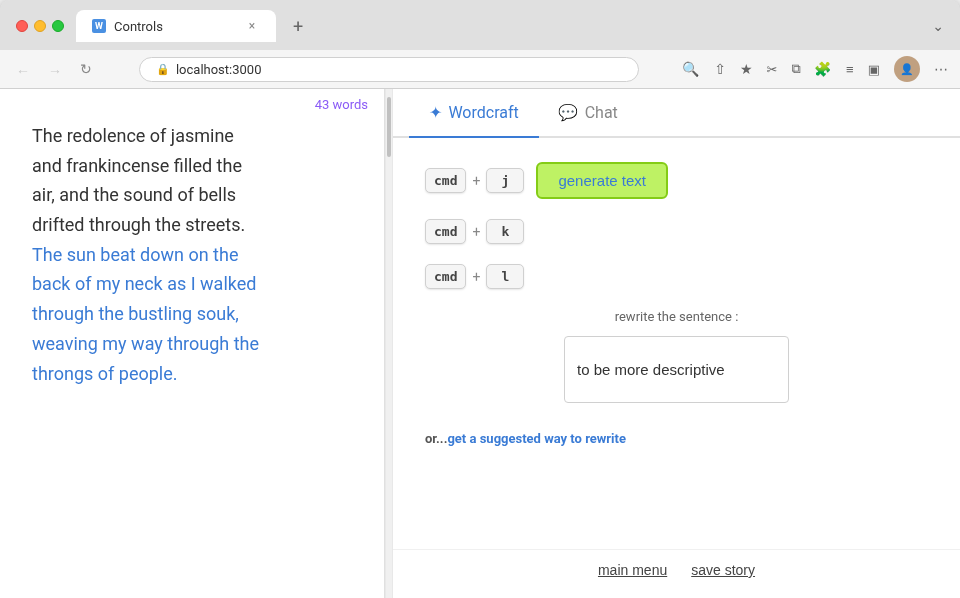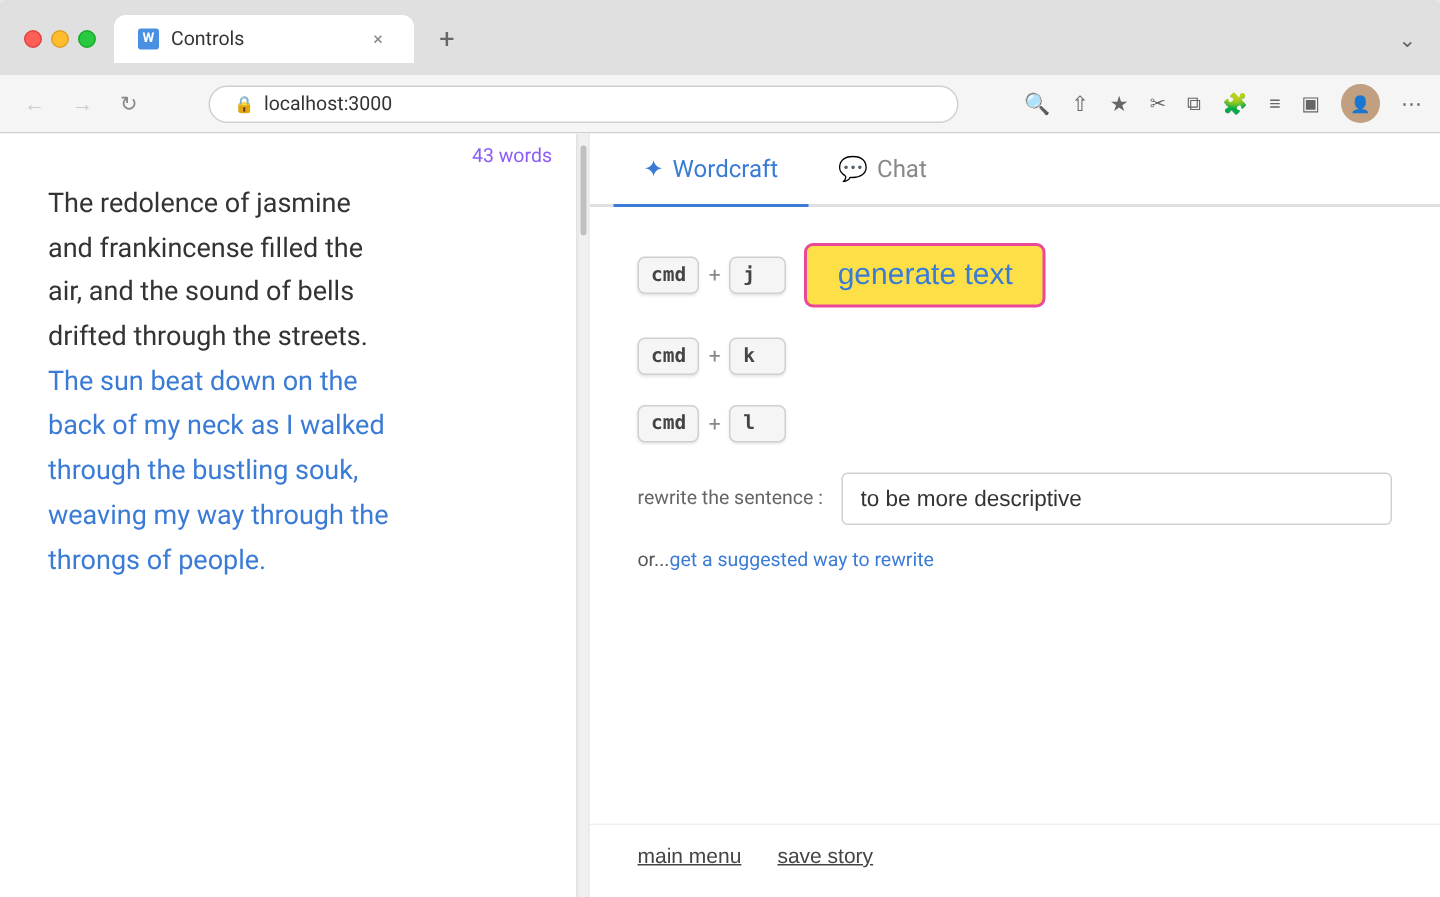--- a/index.html
+++ b/index.html
@@ -301,84 +301,88 @@
     .kbd {
       background: #f5f5f5;
       border: 1px solid #d0d0d0;
       border-radius: 5px;
       padding: 4px 8px;
       font-size: 13px;
       font-weight: 600;
       color: #444;
       font-family: -apple-system, monospace;
       min-width: 38px;
+      text-align: center;
       box-shadow: 0 1px 2px rgba(0,0,0,0.1);
     }
 
     .kbd-plus {
       color: #888;
       font-size: 14px;
     }
 
     .action-btn {
-      border: 2px solid #ec4899;
-      background: #fde047;
+      border: 2px solid #84cc16;
+      background: #bef264;
       color: #3a7bd5;
       border-radius: 6px;
       padding: 8px 20px;
-      font-size: 20px;
+      font-size: 15px;
       cursor: pointer;
       white-space: nowrap;
     }
 
     
     .rewrite-section {
       margin-top: 4px;
     }
 
     .rewrite-input-row {
       display: flex;
       align-items: center;
       gap: 12px;
       margin-top: 2px;
+      flex-direction: column;
     }
 
     .rewrite-label-inline {
       font-size: 13px;
       color: #666;
       min-width: 90px;
     }
 
     .rewrite-input {
       flex: 1;
       border: 1px solid #d0d0d0;
       border-radius: 4px;
-      padding: 8px 12px;
+      padding: 24px 12px;
       font-size: 15px;
       color: #333;
       outline: none;
     }
 
     .suggest-link {
       font-size: 13px;
       color: #555;
-      margin-top: 16px;
+      margin-top: 28px;
+      font-weight: bold;
     }
 
     .suggest-link a {
       color: #3a7bd5;
       text-decoration: none;
     }
 
     
     .bottom-actions {
       padding: 12px 32px 20px;
       display: flex;
       gap: 24px;
       border-top: 1px solid #f0f0f0;
+      justify-content: center;
     }
 
     .bottom-link {
       font-size: 14px;
       color: #444;
       text-decoration: underline;
       cursor: pointer;
       background: none;
       border: none;
     }

